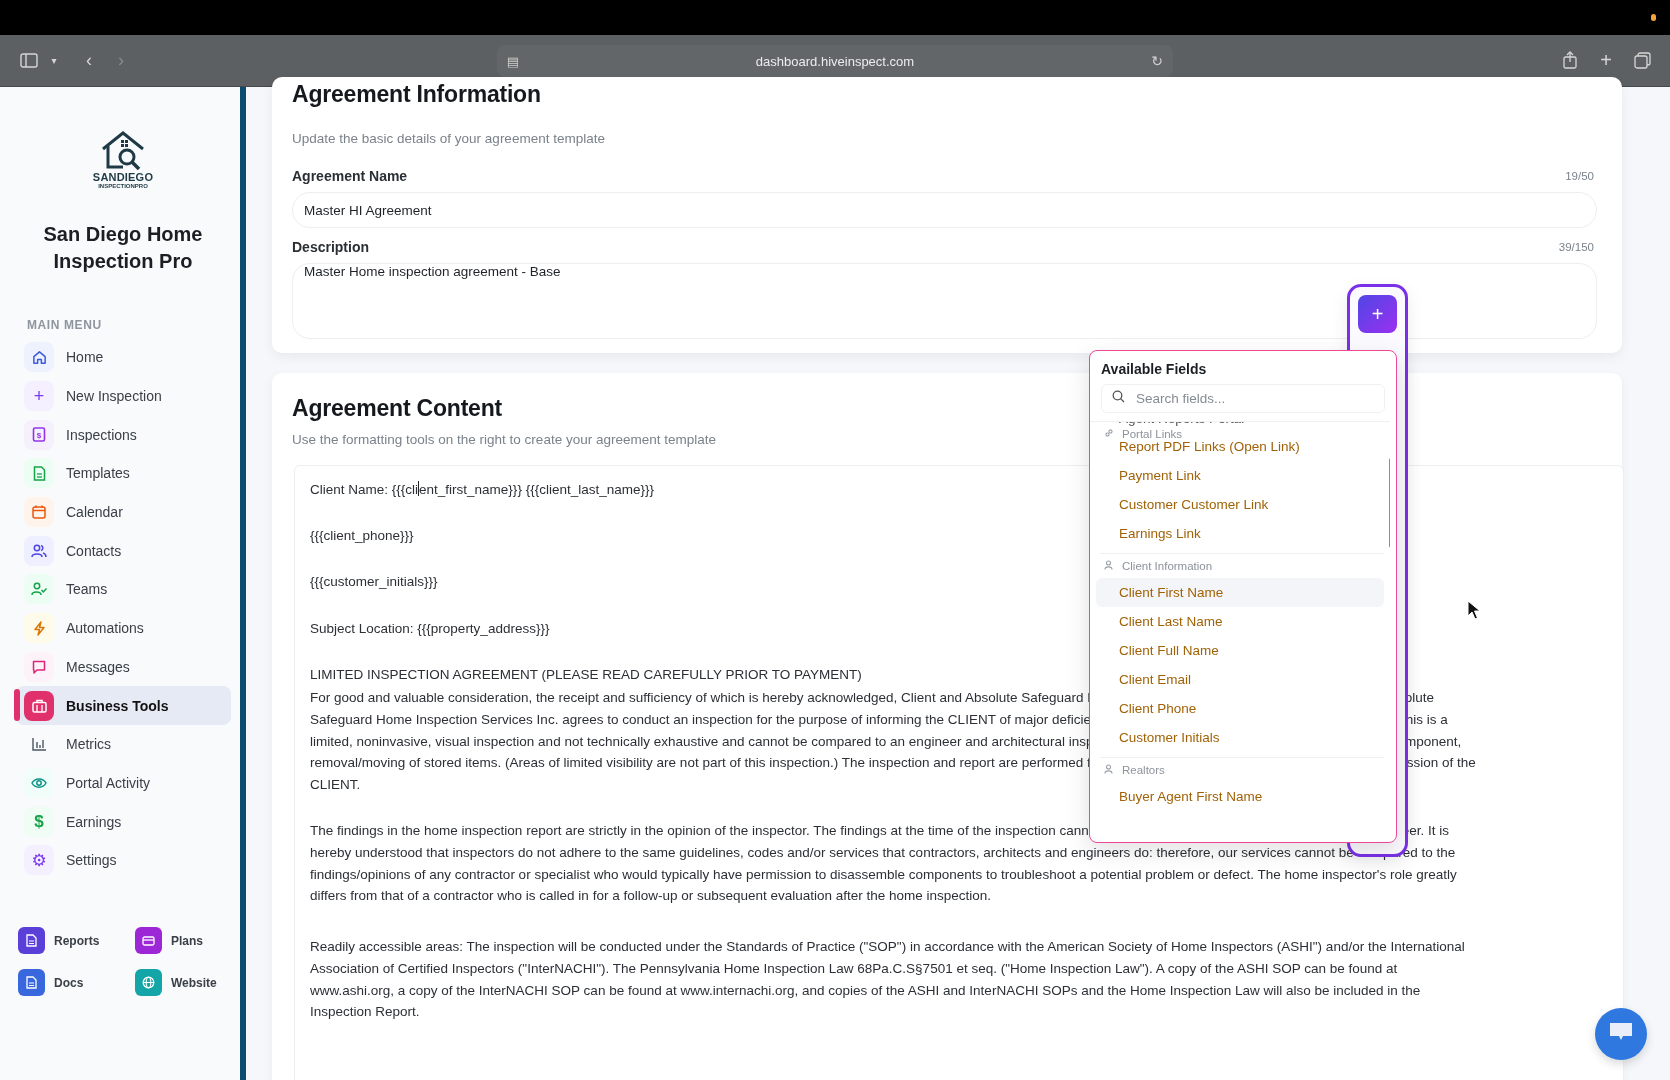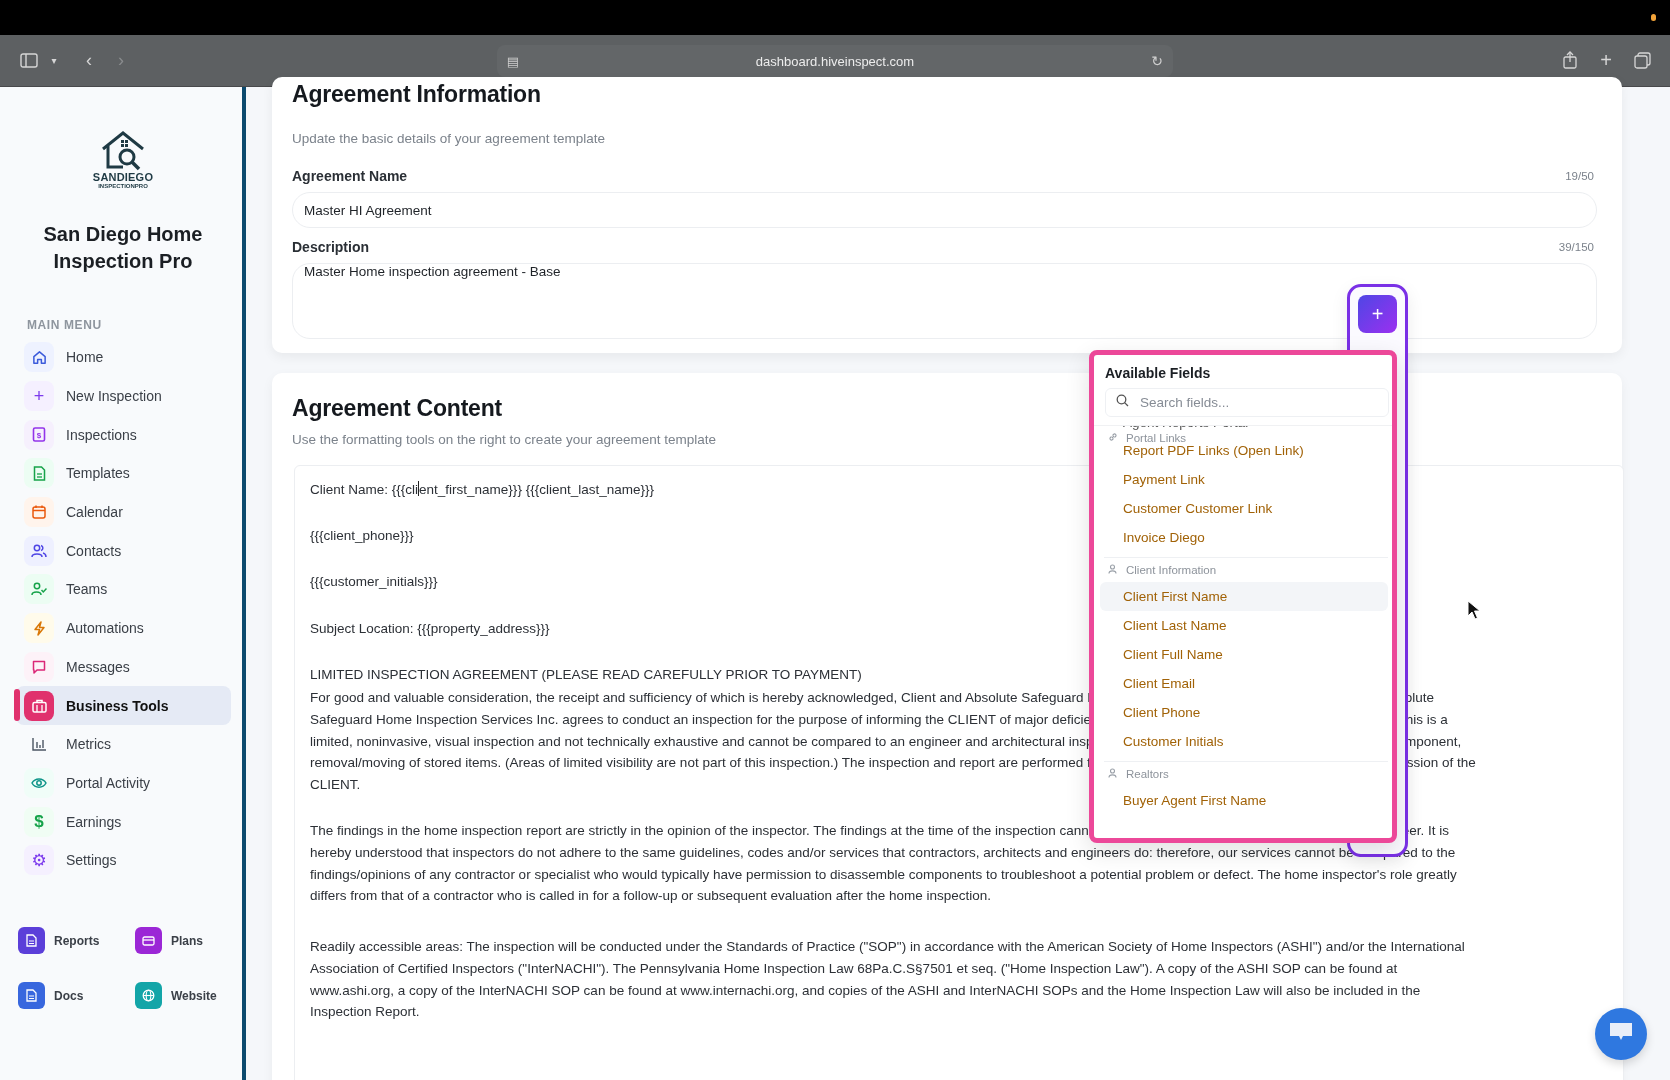--- a/index.html
+++ b/index.html
@@ -6,36 +6,36 @@
   html, body { width: 1670px; height: 1080px; overflow: hidden; background: #000; font-family: "Liberation Sans", sans-serif; color: #1f2328; }
   .topbar { position: absolute; left: 0; top: 0; width: 1670px; height: 35px; background: #000; }
   .topbar .dot { position: absolute; right: 14px; top: 14px; width: 5px; height: 7px; border-radius: 3px; background: #f2a33a; }
   .browserbar { position: absolute; left: 0; top: 35px; width: 1670px; height: 52px; background: #5d6062; border-bottom: 1px solid #48494b; }
   .bb-icon { position: absolute; top: 12px; height: 26px; display: flex; align-items: center; justify-content: center; color: #d6d6d6; font-size: 18px; }
   .urlbar { position: absolute; left: 497px; top: 10px; width: 676px; height: 32px; border-radius: 8px; background: #636668; display: flex; align-items: center; justify-content: center; color: #ececec; font-size: 13px; }
   .urlbar .reader { position: absolute; left: 6px; top: 6px; width: 20px; height: 20px; color: #cfcfcf; font-size: 13px; display:flex; align-items:center; justify-content:center; }
   .urlbar .reload { position: absolute; right: 6px; top: 6px; width: 20px; height: 20px; color: #d0d0d0; font-size: 14px; display:flex; align-items:center; justify-content:center; }
 
   .app { position: absolute; left: 0; top: 87px; width: 1670px; height: 993px; background: #f5f7fa; }
-  .sidebar { position: absolute; left: 0; top: 0; width: 246px; height: 993px; background: #f8fafc; border-right: 4px solid #0c4a6e; }
+  .sidebar { position: absolute; left: 0; top: 0; width: 246px; height: 993px; background: #f8fafc; border-right: 6px solid #0c4a6e; }
   .logo { position: absolute; left: 88px; top: 42px; width: 70px; height: 80px; display: flex; flex-direction: column; align-items: center; }
   .logo svg { width: 48px; height: 42px; }
   .logo .l1 { font-size: 11px; font-weight: 700; color: #1f3a44; letter-spacing: 0.2px; line-height: 12px; }
   .logo .l2 { font-size: 6px; font-weight: 700; color: #1f3a44; line-height: 7px; }
   .brand { position: absolute; left: 10px; top: 134px; width: 226px; text-align: center; font-size: 20px; font-weight: 700; color: #1b1f24; line-height: 27px; }
   .menu-label { position: absolute; left: 27px; top: 231px; font-size: 12px; font-weight: 600; color: #8e959e; letter-spacing: 0.6px; }
   .menu { position: absolute; left: 16px; top: 251px; width: 215px; }
   .menu-item { position: relative; height: 38.7px; display: flex; align-items: center; padding-left: 8px; border-radius: 8px; cursor: pointer; }
   .menu-item .mi-icon { width: 30px; height: 30px; border-radius: 8px; display: flex; align-items: center; justify-content: center; font-size: 14px; margin-right: 12px; }
   .menu-item .mi-label { font-size: 14px; color: #3b4048; font-weight: 500; }
   .menu-item.active { background: #e5eaf5; }
   .menu-item.active .mi-label { color: #111; font-weight: 700; }
   .menu-item.active::before { content: ""; position: absolute; left: -2px; top: 3px; width: 6px; height: 32px; border-radius: 3px; background: #e0316d; }
   .menu-item.active .mi-icon { background: #e0316d; color: #fff; }
-  .bottom-links { position: absolute; left: 18px; top: 840px; width: 220px; display: grid; grid-template-columns: 117px 100px; row-gap: 28px; }
+  .bottom-links { position: absolute; left: 18px; top: 840px; width: 220px; display: grid; grid-template-columns: 117px 100px; row-gap: 15px; }
   .bl { display: flex; align-items: center; cursor: pointer; }
   .bl .bl-icon { width: 27px; height: 27px; border-radius: 6px; color: #fff; font-size: 12px; display: flex; align-items: center; justify-content: center; margin-right: 9px; }
   .bl .bl-label { font-size: 12px; font-weight: 600; color: #3b4048; }
 
   .main { position: absolute; left: 246px; top: 0; width: 1424px; height: 993px; }
   .card1 { position: absolute; left: 26px; top: -10px; width: 1350px; height: 276px; background: #fff; border-radius: 10px; box-shadow: 0 4px 12px rgba(0,0,0,0.06); }
   .h1 { position: absolute; font-size: 23px; font-weight: 700; color: #15191e; letter-spacing: -0.2px; }
   .sub { position: absolute; font-size: 13.5px; color: #7b828b; }
   .flabel { position: absolute; font-size: 14px; font-weight: 600; color: #2a2f35; }
   .fcount { position: absolute; font-size: 11.5px; color: #7b828b; }
@@ -46,21 +46,21 @@
   .editor { position: absolute; left: 22px; top: 92px; width: 1330px; height: 640px; border: 1px solid #eceef1; border-radius: 6px; background: #fff; overflow: hidden; }
   .editor p { position: absolute; left: 15px; font-size: 13.5px; color: #2c3036; line-height: 21.8px; white-space: nowrap; }
   .editor .para { white-space: normal; width: 1170px; }
   .caret { display: inline-block; width: 1px; height: 15px; background: #222; vertical-align: -2px; }
 
   .fab-wrap { position: absolute; left: 1593px; top: 283px; width: 61px; height: 573px; border: 3px solid #7a30e6; border-radius: 14px; background: #fbfaff; box-shadow: 0 6px 18px rgba(0,0,0,0.08); }
   .fab-plus { position: absolute; left: 8px; top: 8px; width: 39px; height: 38px; border-radius: 8px; background: linear-gradient(135deg, #4f46e5, #9b30f0); color: #fff; font-size: 20px; display: flex; align-items: center; justify-content: center; cursor: pointer; }
   .fab-link { position: absolute; left: 14px; top: 524px; width: 28px; height: 22px; color: #3e4450; font-size: 17px; display: flex; align-items: center; justify-content: center; cursor: pointer; }
   .fab-sep { position: absolute; left: 14px; top: 505px; width: 28px; height: 1px; background: #e4e4ea; }
 
-  .fields { position: absolute; left: 1335px; top: 350px; width: 308px; height: 493px; background: #fff; border-radius: 8px; box-shadow: 0 8px 24px rgba(0,0,0,0.12); border: 5px solid #ec4899; overflow: hidden; }
+  .fields { position: absolute; left: 1335px; top: 350px; width: 308px; height: 493px; background: #fff; border-radius: 8px; box-shadow: 0 8px 24px rgba(0,0,0,0.12); border: 1px solid #ec4899; overflow: hidden; }
   .fields .title { position: absolute; left: 11px; top: 10px; font-size: 14px; font-weight: 700; color: #1b1f24; }
   .fsearch { position: absolute; left: 11px; top: 33px; width: 284px; height: 29px; border: 1px solid #eef0f3; border-radius: 6px; display: flex; align-items: center; padding-left: 34px; font-size: 13.5px; color: #868c95; }
   .fsearch .s-ic { position: absolute; left: 10px; top: 5px; font-size: 13px; color: #555; }
   .flist { position: absolute; left: 0; top: 70px; width: 300px; height: 420px; overflow: hidden; border-top: 1px solid #f0f1f3; }
   .fgroup { position: absolute; left: 14px; font-size: 11.5px; color: #8d939b; display: flex; align-items: center; }
   .fgroup .g-ic { width: 13px; font-size: 10px; color: #9aa0a8; margin-right: 5px; }
   .fitem { position: absolute; left: 6px; width: 288px; height: 29px; display: flex; align-items: center; padding-left: 23px; font-size: 13.5px; color: #a16207; border-radius: 6px; cursor: pointer; }
   .fitem.hover { background: #f3f5f8; }
   .fsep { position: absolute; left: 10px; width: 284px; height: 1px; background: #eef0f3; }
   .fscroll { position: absolute; left: 299px; top: 36px; width: 5px; height: 90px; border-radius: 3px; background: #8c8f93; }
@@ -347,21 +347,21 @@
               <path d="M4 6 L6 4" stroke="#9aa0a8" stroke-width="1.1"></path>
               <path d="M3.5 4.5 L2 6 A1.6 1.6 0 0 0 4 8 L5.5 6.5" fill="none" stroke="#9aa0a8" stroke-width="1.1"></path>
               <path d="M6.5 5.5 L8 4 A1.6 1.6 0 0 0 6 2 L4.5 3.5" fill="none" stroke="#9aa0a8" stroke-width="1.1"></path>
             </svg>
         </span>
         <span>Portal Links</span>
       </div>
       <div class="fitem" style="top:10px;">Report PDF Links (Open Link)</div>
       <div class="fitem" style="top:39px;">Payment Link</div>
       <div class="fitem" style="top:68px;">Customer Customer Link</div>
-      <div class="fitem" style="top:97px;">Invoice Diego</div>
+      <div class="fitem" style="top:97px;">Earnings Link</div>
       <div class="fsep" style="top:131px;"></div>
       <div class="fgroup" style="top:138px;">
         <span class="g-ic">
           <svg width="9" height="10" viewBox="0 0 9 10">
               <circle cx="4.5" cy="3" r="2" fill="none" stroke="#9aa0a8" stroke-width="1.1"></circle>
               <path d="M1 9.5 C1 6 8 6 8 9.5" fill="none" stroke="#9aa0a8" stroke-width="1.1"></path>
             </svg>
         </span>
         <span>Client Information</span>
       </div>

